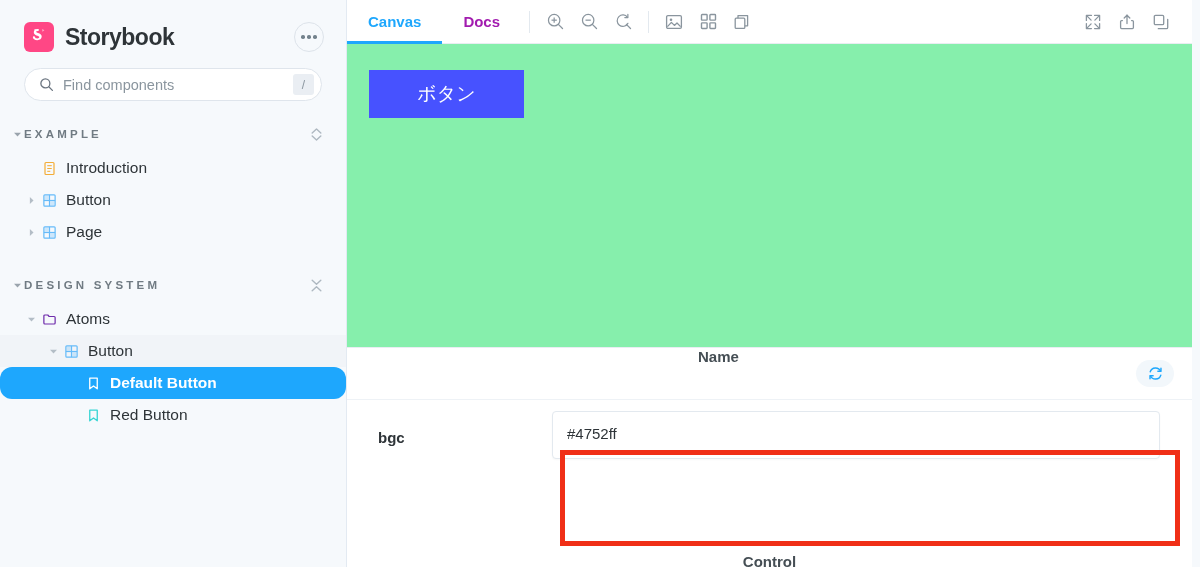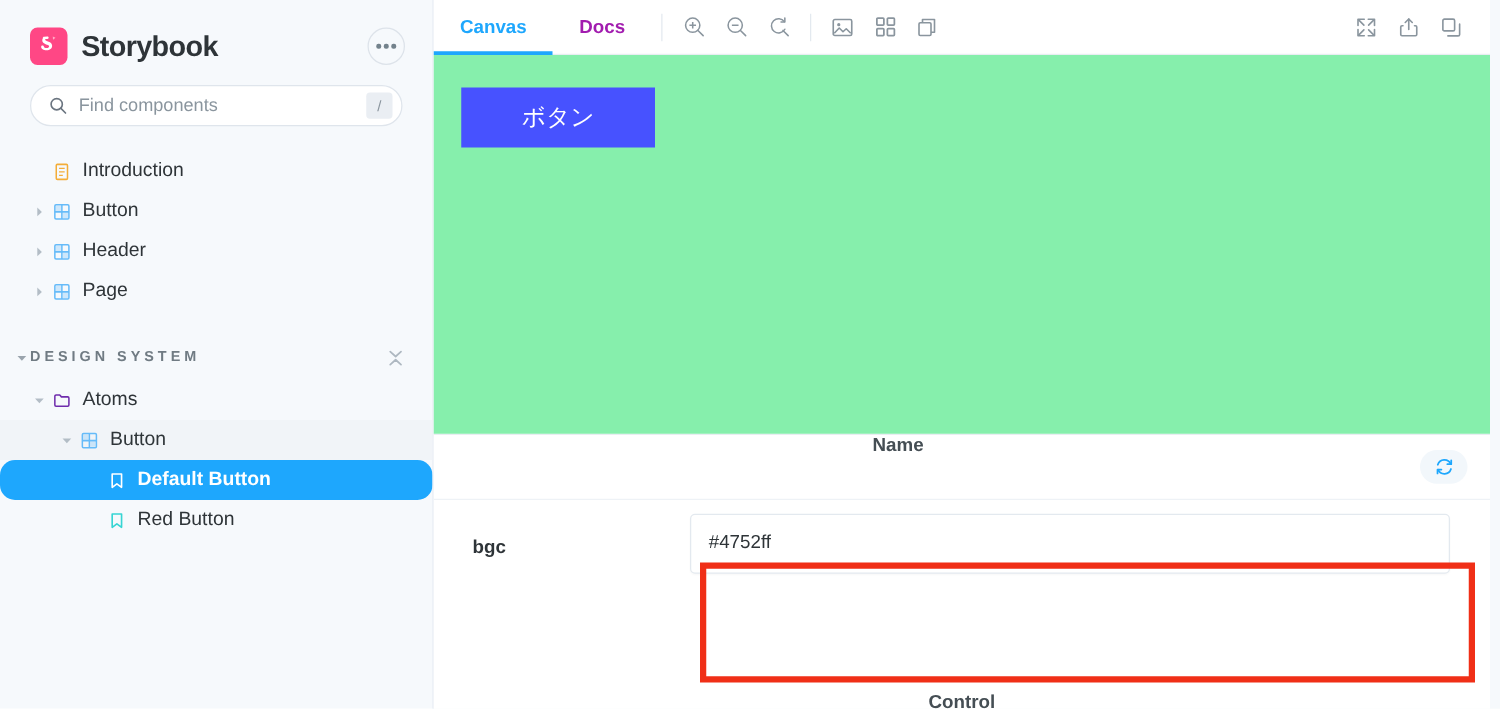--- a/index.html
+++ b/index.html
@@ -211,20 +211,34 @@
             <circle cx="6.8" cy="6.8" r="4.8" fill="none" stroke="#6B7580" stroke-width="1.4"></circle>
             <line x1="10.4" y1="10.4" x2="14.3" y2="14.3" stroke="#6B7580" stroke-width="1.4" stroke-linecap="round"></line>
           </svg>
         </span>
         <input class="search-input" type="text" placeholder="Find components" style="">
         <span class="slash">/</span>
       </div>
     </div>
 
     <div class="tree">
+        <div class="sec-head">
+          <span class="sec-caret">
+            <svg width="11" height="11" viewBox="0 0 12 12">
+              <path d="M2.2 4.2l3.8 4 3.8-4z" fill="#9AA4AD"></path>
+            </svg>
+          </span>
+          <span class="sec-title">EXAMPLE</span>
+          <span class="sec-act">
+            <svg width="15" height="15" viewBox="0 0 16 16">
+              <path d="M3.4 6.4L8 2.2l4.6 4.2" fill="none" stroke="#AEB8C1" stroke-width="1.5" stroke-linecap="round" stroke-linejoin="round"></path>
+              <path d="M3.4 9.6L8 13.8l4.6-4.2" fill="none" stroke="#AEB8C1" stroke-width="1.5" stroke-linecap="round" stroke-linejoin="round"></path>
+            </svg>
+          </span>
+        </div>
         <div class="node ind-1">
           <span class="n-caret"></span>
           <span class="n-icon">
             <svg width="15" height="15" viewBox="0 0 16 16">
               <rect x="3.2" y="1.6" width="9.6" height="12.8" rx="1" fill="none" stroke="#F3AD38" stroke-width="1.3"></rect>
               <line x1="5.6" y1="5" x2="10.4" y2="5" stroke="#F3AD38" stroke-width="1.1"></line>
               <line x1="5.6" y1="8" x2="10.4" y2="8" stroke="#F3AD38" stroke-width="1.1"></line>
               <line x1="5.6" y1="11" x2="8.8" y2="11" stroke="#F3AD38" stroke-width="1.1"></line>
             </svg>
           </span>
@@ -239,37 +253,20 @@
           <span class="n-icon">
             <svg width="15" height="15" viewBox="0 0 16 16">
               <rect x="2" y="2" width="12" height="12" rx="1" fill="none" stroke="#66BBF9" stroke-width="1.3"></rect>
               <line x1="8" y1="2" x2="8" y2="14" stroke="#66BBF9" stroke-width="1.3"></line>
               <line x1="2" y1="8" x2="14" y2="8" stroke="#66BBF9" stroke-width="1.3"></line>
               <rect x="2.8" y="2.8" width="4.4" height="4.4" fill="#66BBF9" opacity="0.28"></rect>
               <rect x="8.8" y="8.8" width="4.4" height="4.4" fill="#66BBF9" opacity="0.28"></rect>
             </svg>
           </span>
           <span class="n-label">Button</span>
-        </div>
-        <div class="node ind-1">
-          <span class="n-caret">
-            <svg width="11" height="11" viewBox="0 0 12 12">
-              <path d="M4.2 2.2l4 3.8-4 3.8z" fill="#B3BDC6"></path>
-            </svg>
-          </span>
-          <span class="n-icon">
-            <svg width="15" height="15" viewBox="0 0 16 16">
-              <rect x="2" y="2" width="12" height="12" rx="1" fill="none" stroke="#66BBF9" stroke-width="1.3"></rect>
-              <line x1="8" y1="2" x2="8" y2="14" stroke="#66BBF9" stroke-width="1.3"></line>
-              <line x1="2" y1="8" x2="14" y2="8" stroke="#66BBF9" stroke-width="1.3"></line>
-              <rect x="2.8" y="2.8" width="4.4" height="4.4" fill="#66BBF9" opacity="0.28"></rect>
-              <rect x="8.8" y="8.8" width="4.4" height="4.4" fill="#66BBF9" opacity="0.28"></rect>
-            </svg>
-          </span>
-          <span class="n-label">Header</span>
         </div>
         <div class="node ind-1">
           <span class="n-caret">
             <svg width="11" height="11" viewBox="0 0 12 12">
               <path d="M4.2 2.2l4 3.8-4 3.8z" fill="#B3BDC6"></path>
             </svg>
           </span>
           <span class="n-icon">
             <svg width="15" height="15" viewBox="0 0 16 16">
               <rect x="2" y="2" width="12" height="12" rx="1" fill="none" stroke="#66BBF9" stroke-width="1.3"></rect>

